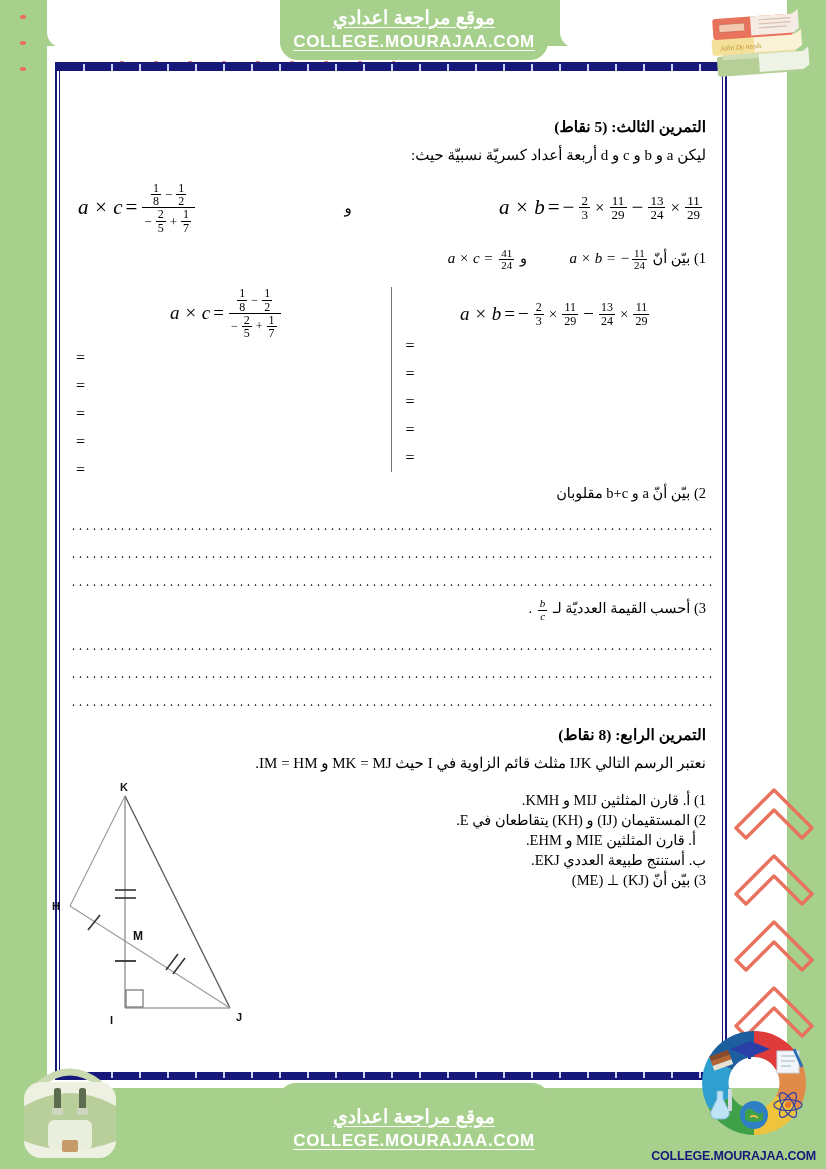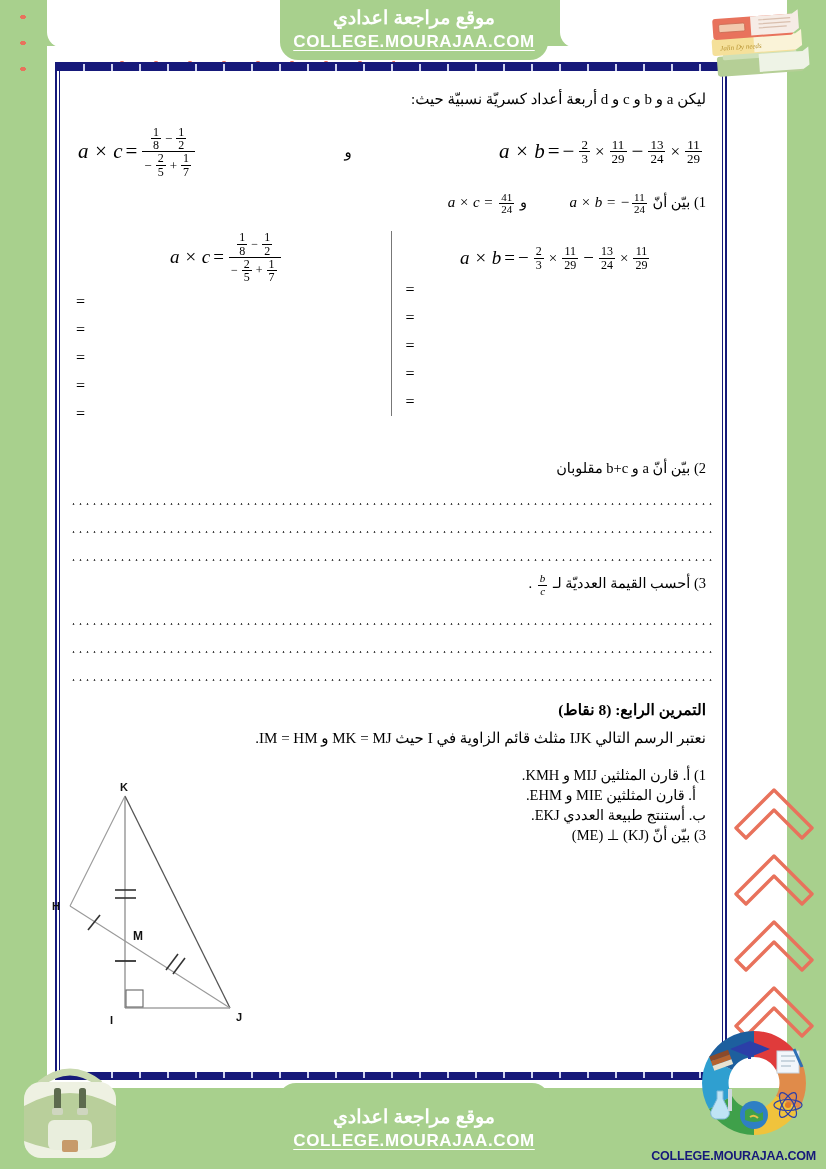--- a/index.html
+++ b/index.html
@@ -59,21 +59,21 @@
   }
 
   
   .header-band {
     position:absolute; left:280px; top:0; width:268px; height:60px;
     background:#a8d08d; border-bottom-left-radius:18px; border-bottom-right-radius:18px;
     text-align:center; padding-top:6px;
   }
   .brand-ar {
     color:#ffffff; font-size:19px; font-weight:700; letter-spacing:.4px;
-    text-underline-offset:3px; direction:rtl;
+    text-decoration:underline; text-underline-offset:3px; direction:rtl;
   }
   .brand-url {
     color:#ffffff; font-size:17px; font-weight:700; letter-spacing:.6px;
     text-decoration:underline; text-underline-offset:3px; margin-top:3px;
   }
 
   
   .books { position:absolute; right:8px; top:2px; width:120px; height:86px; }
 
   
@@ -181,20 +181,21 @@
     <text x="22" y="46" font-size="7" fill="#b89433" font-family="Liberation Serif, serif" font-style="italic">Jalin Dy needs</text>
     <rect x="16" y="14" width="80" height="21" rx="3" fill="#e8725c"></rect>
     <path d="M54 14 h42 l6 -4 v19 l-6 4 h-42z" fill="#f6ece6"></path>
     <rect x="22" y="20" width="26" height="8" rx="1.5" fill="#f2c9ae" stroke="#c96a52" stroke-width="0.8"></rect>
     <path d="M62 18 h32 M62 22 h32 M62 26 h28" stroke="#d9bfae" stroke-width="1.2"></path>
   </g>
 </svg>
 
 <div class="content">
 
+  <div class="ex-title">التمرين الثالث: (5 نقاط)</div>
   <div class="ex-line">ليكن a و b و c و d أربعة أعداد كسريّة نسبيّة حيث:</div>
 
   <div class="eqband">
     <div class="wa">
       <div class="eqline">
         <span>a × c</span>
         <span class="op">=</span>
         <span class="frac" style="font-size:20px">
           <span class="num" style="display:flex;align-items:center;gap:2px;font-size:13px">
             <span class="frac small">
@@ -365,21 +366,21 @@
           <span class="eqs">=</span>
           <span class="dots"></span>
         </div>
       <div class="dotline">
           <span class="eqs">=</span>
           <span class="dots"></span>
         </div>
     </div>
   </div>
 
-  <div class="qline" style="margin-top:44px">
+  <div class="qline" style="margin-top:13px">
     <span>2)</span>
     <span>بيّن أنّ a و b+c مقلوبان</span>
   </div>
   <div class="fullline"></div>
   <div class="fullline"></div>
   <div class="fullline"></div>
 
   <div class="qline" style="margin-top:12px">
     <span>3)</span>
     <span>أحسب القيمة العدديّة لـ</span>
@@ -394,20 +395,24 @@
   <div class="fullline"></div>
 
   <div class="ex-title" style="margin-top:20px">التمرين الرابع: (8 نقاط)</div>
   <div class="ex-line">نعتبر الرسم التالي IJK مثلث قائم الزاوية في I حيث MK = MJ و IM = HM.</div>
 
   <div style="margin-top:20px">
     <div class="sub">
       <span>1)</span>
       <span>أ.</span>
       <span>قارن المثلثين MIJ و KMH.</span>
+    </div>
+    <div class="sub">
+      <span>2)</span>
+      <span>المستقيمان (IJ) و (KH) يتقاطعان في E.</span>
     </div>
     <div class="sub i2">
       <span>أ.</span>
       <span>قارن المثلثين MIE و EHM.</span>
     </div>
     <div class="sub">
       <span>ب.</span>
       <span>أستنتج طبيعة العددي EKJ.</span>
     </div>
     <div class="sub">

